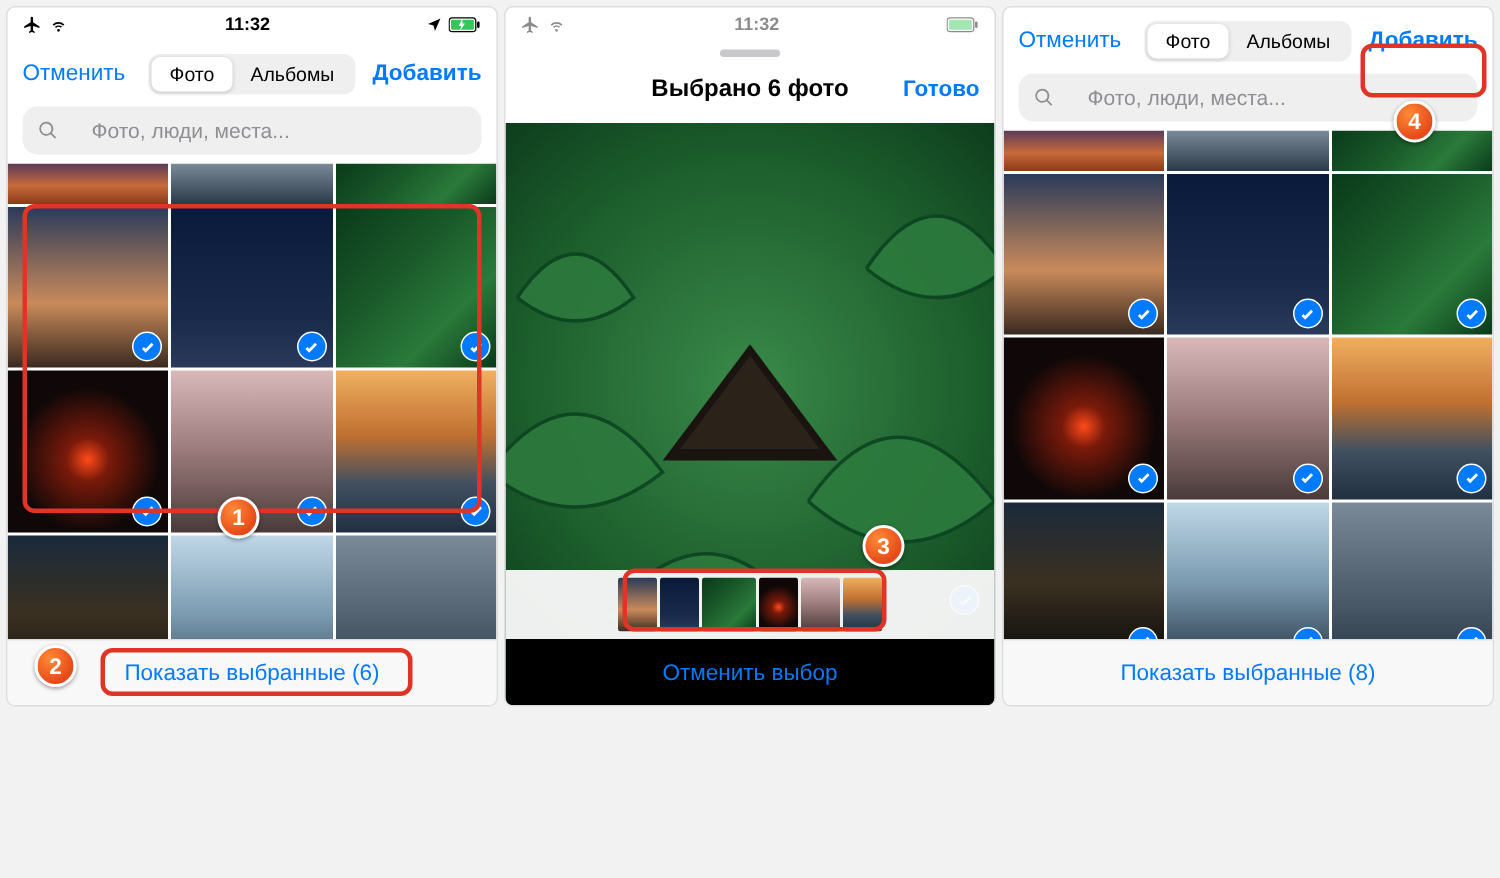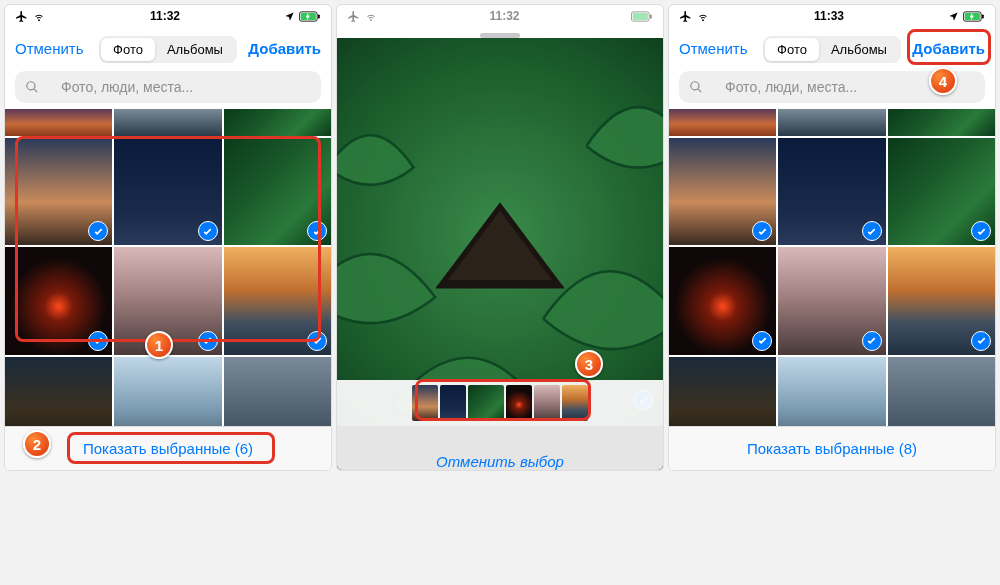--- a/index.html
+++ b/index.html
@@ -182,24 +182,23 @@
     border-radius: 2px;
     overflow: hidden;
     position: relative;
   }
   .filmstrip .chip.current { width: 36px; }
   .mid-bottom {
     position: absolute;
     left:0; right:0; bottom:0;
     height: 44px;
     display:flex;
-    align-items:flex-end;
+    align-items:center;
     justify-content:center;
-    background:#e5e5e5;
-    font-style:italic;
+    background:#000000;
   }
   .sheet-handle {
     width: 40px; height: 5px;
     border-radius: 3px;
     background: #c7c7cc;
     margin: 6px auto 0;
   }
   
   .annot-box {
     position: absolute;
@@ -392,20 +391,27 @@
       <span class="icons-right">
         <svg width="22" height="11" viewBox="0 0 26 12">
             <rect x="0.5" y="0.5" width="21" height="11" rx="2.5" fill="none" stroke="#000"></rect>
             <rect x="2" y="2" width="18" height="8" rx="1" fill="#34c759"></rect>
             <rect x="22.5" y="3.5" width="2" height="5" rx="1" fill="#000"></rect>
           </svg>
       </span>
     </div>
     <div class="sheet-handle"></div>
 
+    <div class="navbar">
+      <div class="nav-left"></div>
+      <div class="nav-center">
+          <span class="navtitle">Выбрано 6 фото</span>
+        </div>
+      <div class="nav-right"><span class="nav-link bold">Готово</span></div>
+    </div>
 
     <div class="preview-area">
       <div class="preview-thumb green-ferns">
         <svg width="100%" height="100%" viewBox="0 0 100 100" preserveAspectRatio="xMidYMid slice">
           <defs>
             <radialGradient id="fg" cx="50%" cy="45%" r="70%">
               <stop offset="0%" stop-color="#3a8a4a"></stop>
                 <stop offset="60%" stop-color="#1a5a2a"></stop>
                 <stop offset="100%" stop-color="#083018"></stop>
             </radialGradient>
@@ -454,42 +460,20 @@
         <span class="link" style="color:#007aff;font-size:15px;">Отменить выбор</span>
       </div>
     </div>
 
     <div class="annot-box" style="left:78px; bottom:49px; width:176px; height:42px;"></div>
     <div class="annot-badge" style="right:60px; bottom:92px;">3</div>
   </div>
 
   <div class="phone">
 
-    <div class="statusbar">
-      <span class="icons-left">
-        <svg width="13" height="13" viewBox="0 0 24 24" fill="#000">
-            <path d="M21 16v-2l-8-5V3.5a1.5 1.5 0 10-3 0V9l-8 5v2l8-2.5V19l-2 1.5V22l3.5-1 3.5 1v-1.5L13 19v-5.5l8 2.5z"></path>
-          </svg>
-        <svg width="14" height="11" viewBox="0 0 24 24" fill="#000">
-            <path d="M12 18a2 2 0 100 4 2 2 0 000-4zm0-5c-2 0-3.8.8-5.2 2l1.8 1.8A5 5 0 0112 15a5 5 0 013.4 1.3l1.8-1.8A7.5 7.5 0 0012 13zm0-5a12 12 0 00-8.5 3.5l1.8 1.8A9.5 9.5 0 0112 10.5a9.5 9.5 0 016.7 2.8l1.8-1.8A12 12 0 0012 8z"></path>
-          </svg>
-      </span>
-      <span>11:33</span>
-      <span class="icons-right">
-        <svg width="11" height="11" viewBox="0 0 24 24" fill="#000">
-            <path d="M21 3L3 11l8 2 2 8z"></path>
-          </svg>
-        <svg width="22" height="11" viewBox="0 0 26 12">
-            <rect x="0.5" y="0.5" width="21" height="11" rx="2.5" fill="none" stroke="#000"></rect>
-            <rect x="2" y="2" width="18" height="8" rx="1" fill="#34c759"></rect>
-            <rect x="22.5" y="3.5" width="2" height="5" rx="1" fill="#000"></rect>
-            <path d="M11 1l-3 6h2l-1 4 4-6h-2z" fill="#fff"></path>
-          </svg>
-      </span>
-    </div>
 
     <div class="navbar">
       <div class="nav-left"><span class="nav-link">Отменить</span></div>
       <div class="nav-center">
         <div class="segmented">
           <div class="seg active">Фото</div>
           <div class="seg">Альбомы</div>
         </div>
       </div>
       <div class="nav-right"><span class="nav-link bold">Добавить</span></div>

